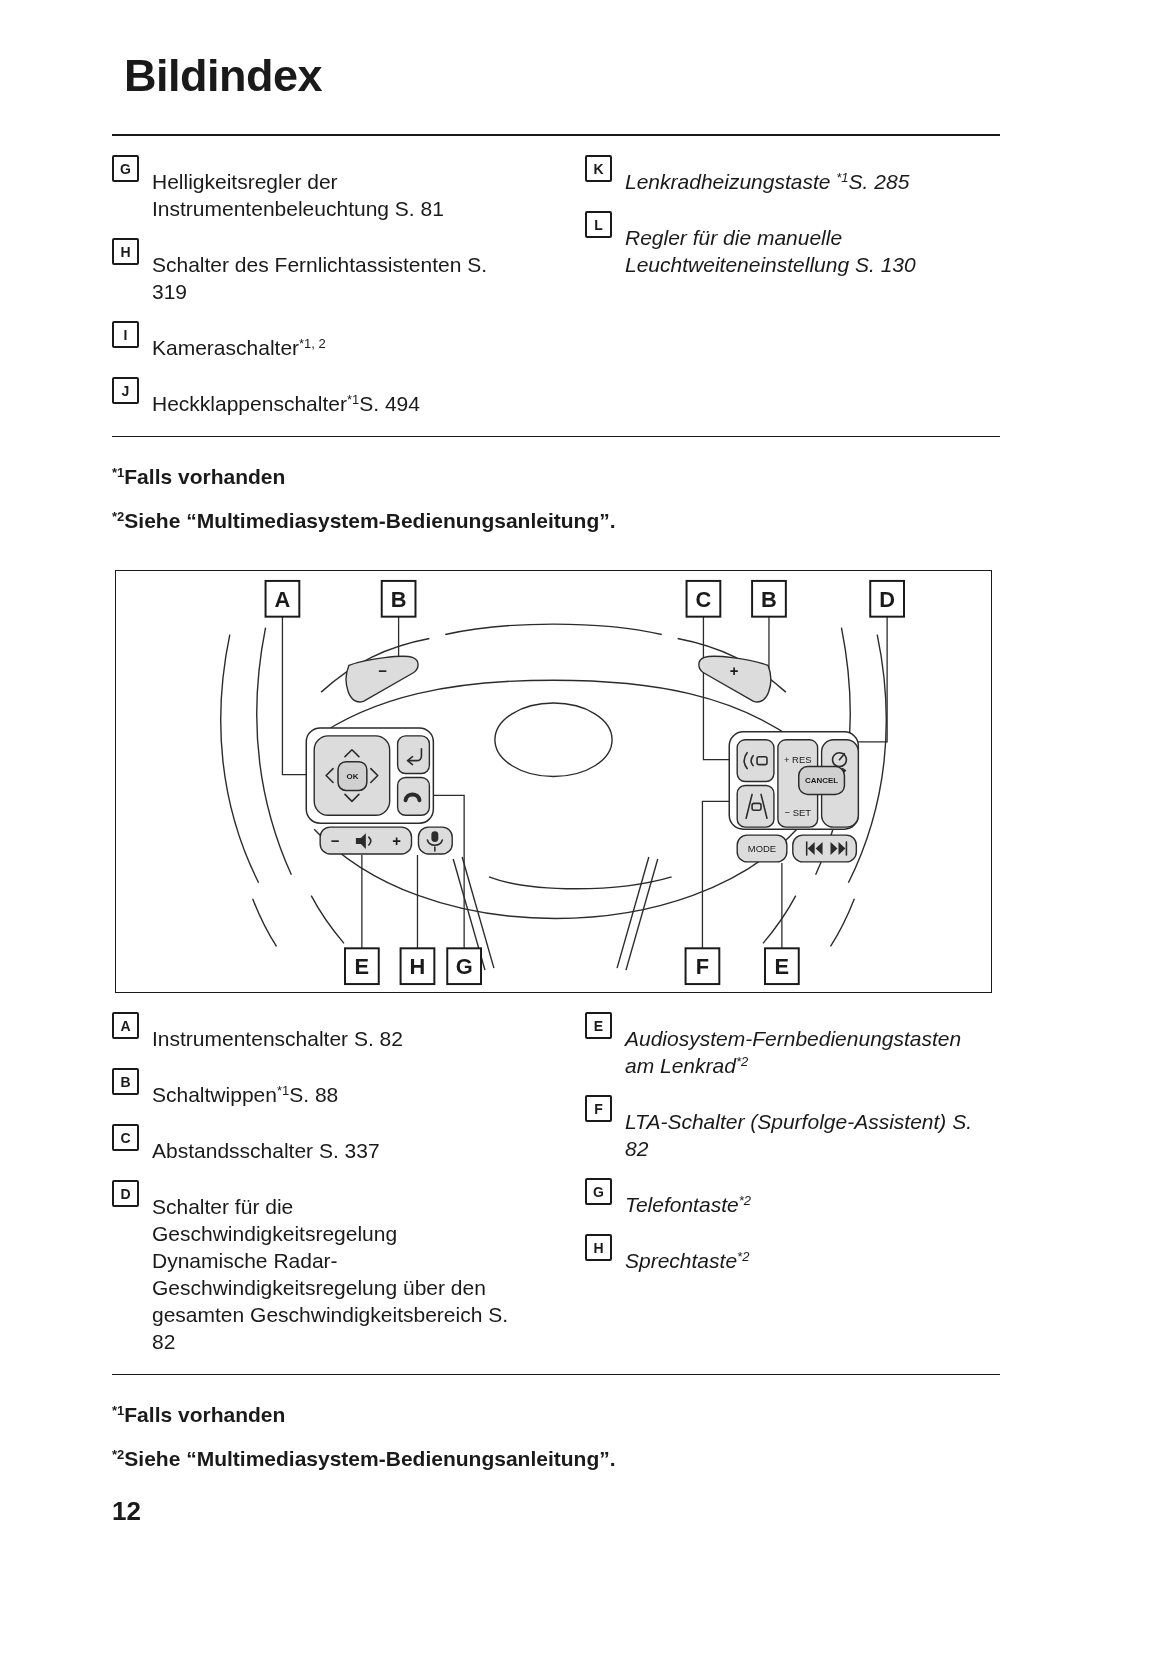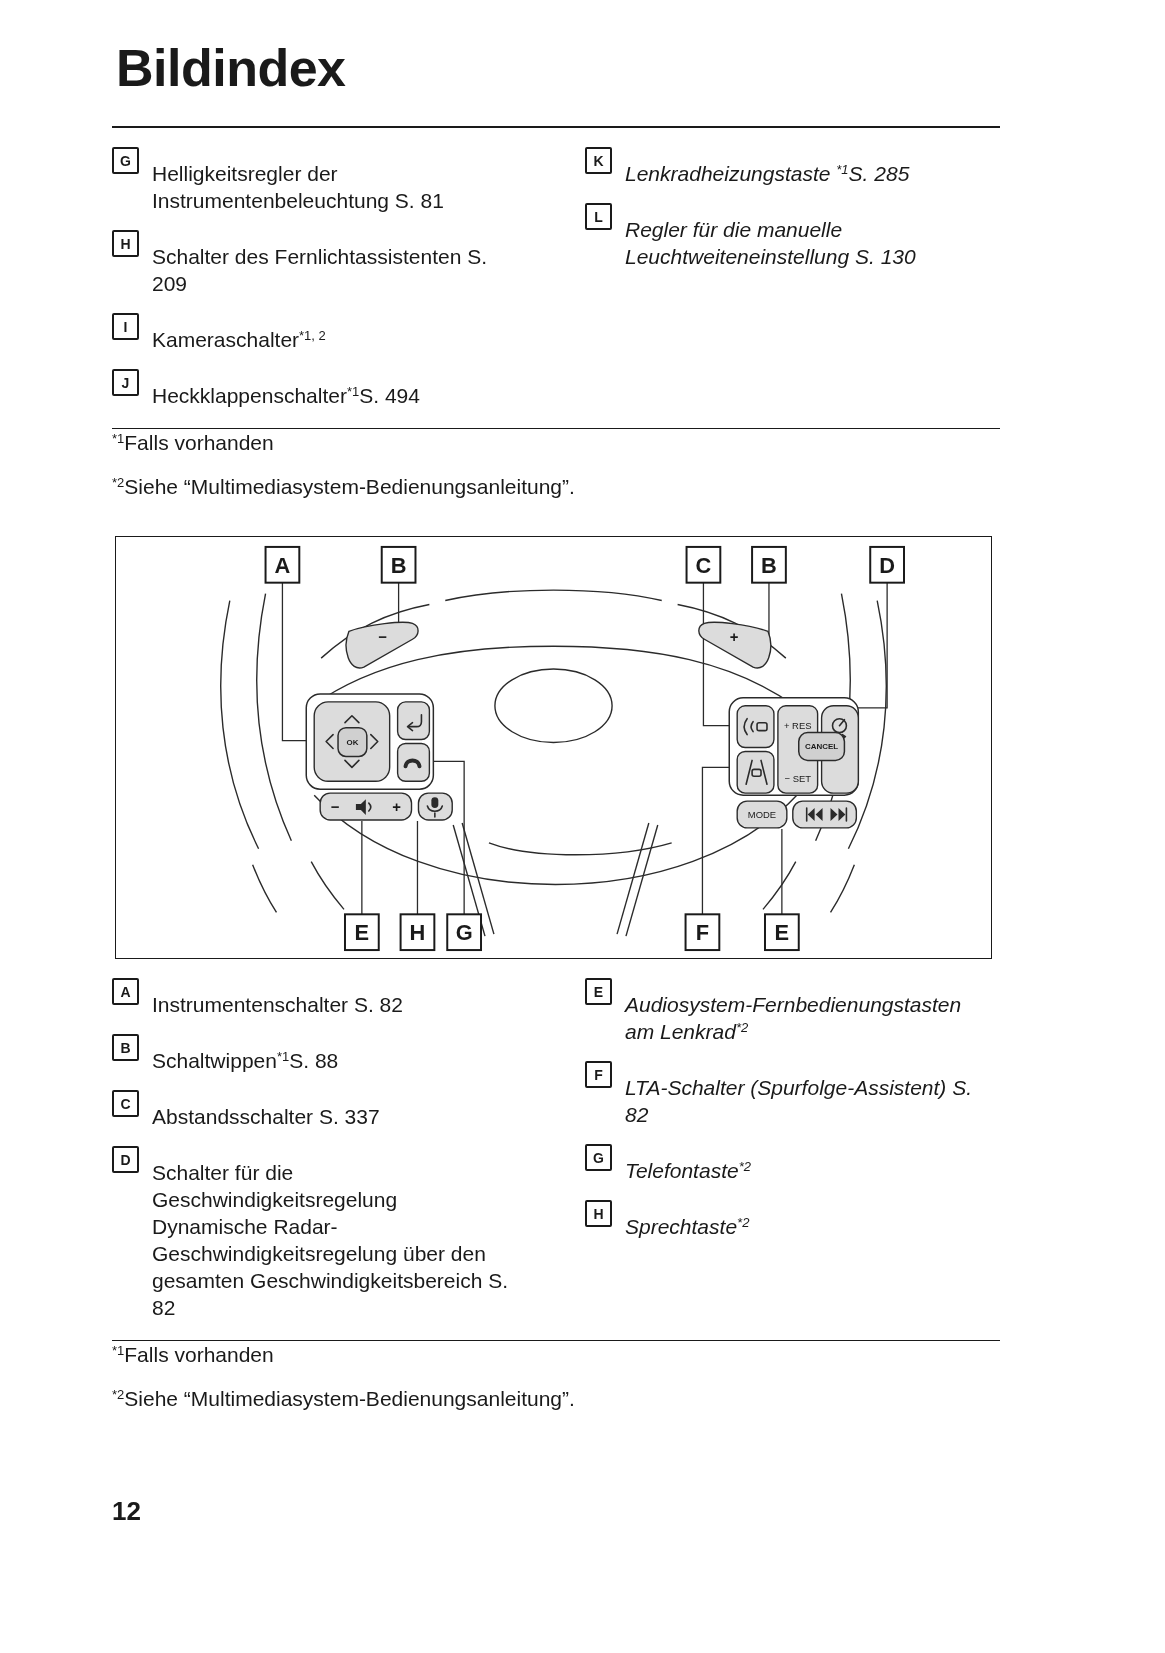--- a/index.html
+++ b/index.html
@@ -2,40 +2,40 @@
 <html><head>
 <meta charset="utf-8">
 <style>
   html,body{margin:0;padding:0;}
   body{
     width:1165px;height:1653px;background:#ffffff;position:relative;overflow:hidden;
     font-family:"Liberation Sans","DejaVu Sans",sans-serif;color:#1a1a1a;
   }
   .content{margin-left:112px;width:888px;}
   h1.title{
-    font-size:52px;font-weight:bold;letter-spacing:-0.5px;
-    margin:4px;padding-top:42px;line-height:44px;
+    font-size:45px;font-weight:bold;letter-spacing:-0.5px;
+    margin:12px;padding-top:42px;line-height:44px;
   }
   .rule{border:none;border-top:2px solid #1a1a1a;margin:0;width:888px;}
   .rule-thin{border:none;border-top:1.5px solid #1a1a1a;margin:0;width:888px;}
   #rule1{margin-top:36px;}
   .twocol{display:flex;padding:16px 0 6px 0;}
   .col-left{width:473px;flex:none;}
   .col-right{flex:1;}
   .item{display:flex;gap:13px;margin-bottom:13px;}
   .key{
     width:23px;height:23px;flex:none;border:2px solid #1a1a1a;border-radius:2px;
     display:flex;align-items:center;justify-content:center;
     font-size:14px;font-weight:bold;margin-top:3px;background:#fff;
   }
   .itext{font-size:21px;line-height:27px;margin-top:16px;}
   .col-left .itext{max-width:366px;}
   .col-right .itext{max-width:356px;font-style:italic;}
   sup{font-size:13px;line-height:0;vertical-align:7px;}
-  .footnotes{}
+  .footnotes{margin-top:26px;font-weight:bold;}
   .footnotes p{margin:0 0 17px 0;font-size:21px;line-height:27px;}
   .diagram-box{
     margin-left:3px;margin-top:36px;width:875px;height:421px;
     border:1.5px solid #1a1a1a;background:#fff;
   }
   .diagram-box svg{display:block;width:100%;height:100%;}
   .panel{fill:#ffffff;stroke:#2b2b2b;stroke-width:1.5;}
   .tile{fill:#dcdcdc;stroke:#2b2b2b;stroke-width:1.4;}
   .tile2{fill:#d0d0d0;stroke:#2b2b2b;stroke-width:1.5;}
   .art{fill:none;stroke:#2b2b2b;stroke-width:1.4;}
@@ -61,21 +61,21 @@
   <hr class="rule" id="rule1">
 
   <div class="twocol">
     <div class="col-left">
       <div class="item">
         <span class="key">G</span>
         <span class="itext">Helligkeitsregler der Instrumentenbeleuchtung S. 81</span>
       </div>
       <div class="item">
         <span class="key">H</span>
-        <span class="itext">Schalter des Fernlichtassistenten S. 209</span>
+        <span class="itext">Schalter des Fernlichtassistenten S. 319</span>
       </div>
       <div class="item">
         <span class="key">I</span>
         <span class="itext">Kameraschalter<sup>*1, 2</sup></span>
       </div>
       <div class="item">
         <span class="key">J</span>
         <span class="itext">Heckklappenschalter<sup>*1</sup>S. 494</span>
       </div>
     </div>

